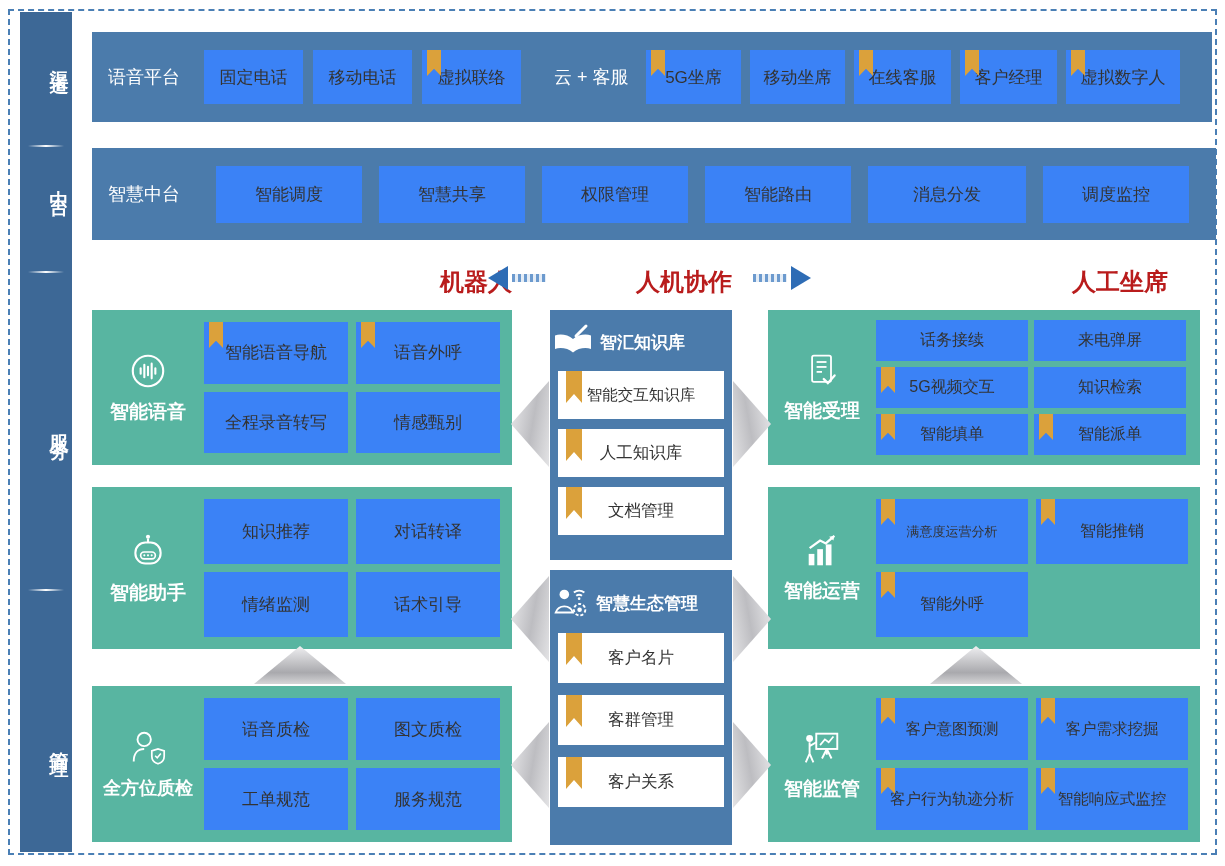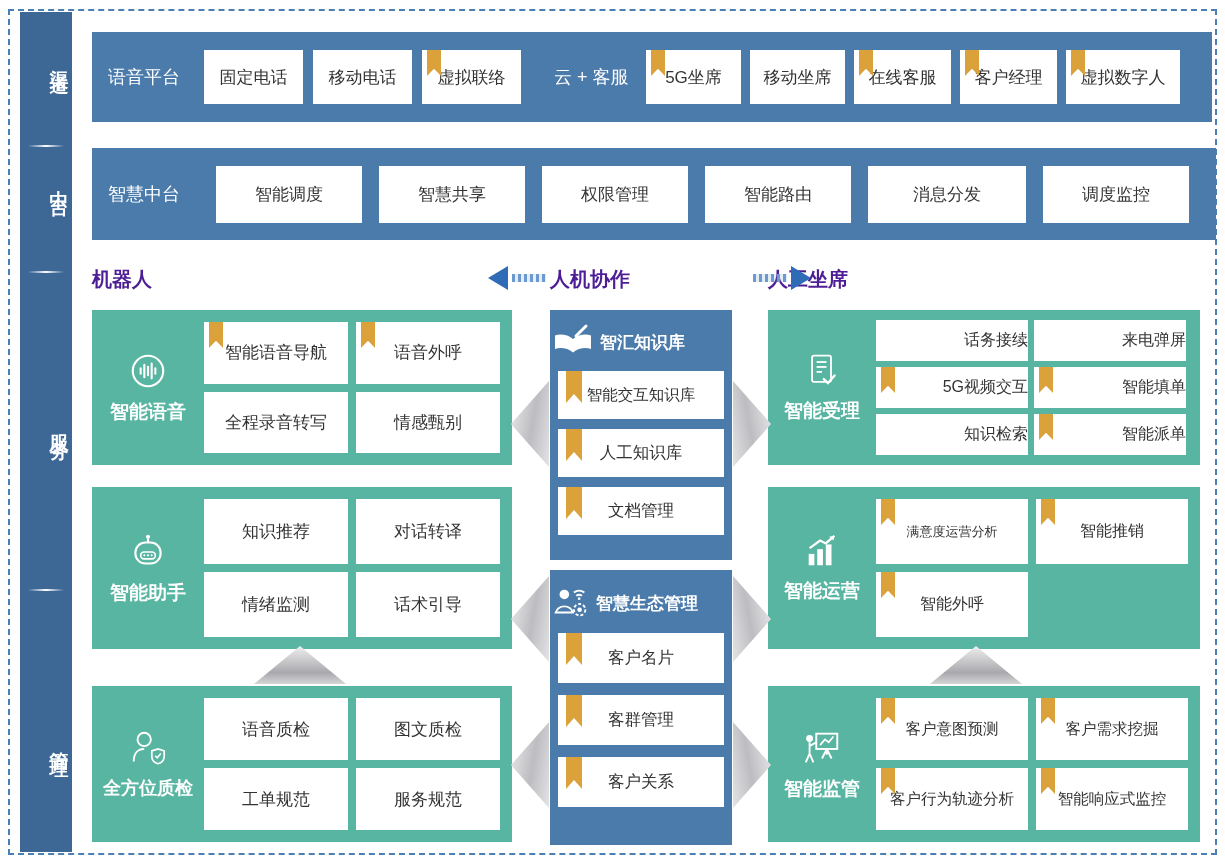--- a/index.html
+++ b/index.html
@@ -12,42 +12,42 @@
   .v-label{position:absolute;left:0;width:100%;display:flex;justify-content:center;
            writing-mode:vertical-rl;text-orientation:upright;color:#fff;font-weight:bold;
            font-size:19px;letter-spacing:7px;}
   .divider{position:absolute;left:8px;width:36px;height:2px;
            background:linear-gradient(to right,rgba(255,255,255,0),#fff,rgba(255,255,255,0));}
 
   
   .panel{position:absolute;background:#4b7bab;display:flex;align-items:center;}
   .panel-title{color:#fff;font-weight:normal;font-size:18px;white-space:nowrap;}
   .hbox-row{display:flex;align-items:center;}
-  .box{position:relative;background:#ffffff;display:flex;align-items:center;justify-content:center;
+  .box{position:relative;background:#3b82f6;display:flex;align-items:center;justify-content:center;
        font-size:17px;color:#333;font-weight:500;white-space:nowrap;}
   .ribbon{position:absolute;top:0;left:5px;width:14px;height:26px;background:#dba13b;
           clip-path:polygon(0 0,100% 0,100% 100%,50% 72%,0 100%);}
 
   
-  .lane-h{position:absolute;font-weight:bold;font-size:20px;color:#4c1d95;text-align:left;}
+  .lane-h{position:absolute;font-weight:bold;font-size:24px;color:#b91c1c;text-align:right;}
   .lane-arrow{position:absolute;display:flex;align-items:center;gap:4px;}
   .tri-l{width:0;height:0;border-top:12px solid transparent;border-bottom:12px solid transparent;border-right:20px solid #2e6cb5;}
   .tri-r{width:0;height:0;border-top:12px solid transparent;border-bottom:12px solid transparent;border-left:20px solid #2e6cb5;}
   .dash-tail{width:34px;height:8px;
      background:repeating-linear-gradient(90deg,#6c9ace 0 3px,rgba(108,154,206,.18) 3px 6px);}
 
   
   .gsec{position:absolute;background:#58b5a1;display:flex;}
   .gside{display:flex;flex-direction:column;align-items:center;justify-content:center;gap:7px;flex:0 0 auto;}
   .gtitle{color:#fff;font-weight:bold;font-size:19px;white-space:nowrap;}
   .gtitle.sm{font-size:18px;}
   .ggrid{flex:1;display:grid;grid-template-columns:1fr 1fr;gap:8px;margin:12px 12px 12px 0;}
   .ggrid.r3{grid-template-rows:repeat(3,1fr);gap:6px;margin:10px 14px 10px 0;}
   .ggrid .box{font-size:17px;}
-  .ggrid.r3 .box{font-size:16px;justify-content:flex-end;}
+  .ggrid.r3 .box{font-size:16px;}
   .ggrid.tight .box{font-size:15.5px;}
 
   
   .ksec{position:absolute;left:550px;width:182px;background:#4b7bab;}
   .khead{display:flex;flex-direction:row;align-items:center;gap:4px;padding:13px 0 10px;}
   .ktitle{color:#fff;font-weight:bold;font-size:17px;}
   .kbox{position:relative;background:#fff;margin:0 8px 10px;height:48px;display:flex;
         align-items:center;justify-content:center;font-size:16.5px;font-weight:500;color:#333;}
   .kbox .ribbon{left:8px;width:16px;height:32px;}
 
@@ -322,25 +322,25 @@
           <span>话务接续</span>
         </div>
       <div class="box">
           <span>来电弹屏</span>
         </div>
       <div class="box">
           <i class="ribbon"></i>
           <span>5G视频交互</span>
         </div>
       <div class="box">
+          <span>知识检索</span>
+        </div>
+      <div class="box">
           <i class="ribbon"></i>
           <span>智能填单</span>
-        </div>
-      <div class="box">
-          <span>知识检索</span>
         </div>
       <div class="box">
           <i class="ribbon"></i>
           <span>智能派单</span>
         </div>
     </div>
   </section>
 
   <section class="gsec" style="left:768px;top:487px;width:432px;height:162px">
     <div class="gside" style="width:108px">

